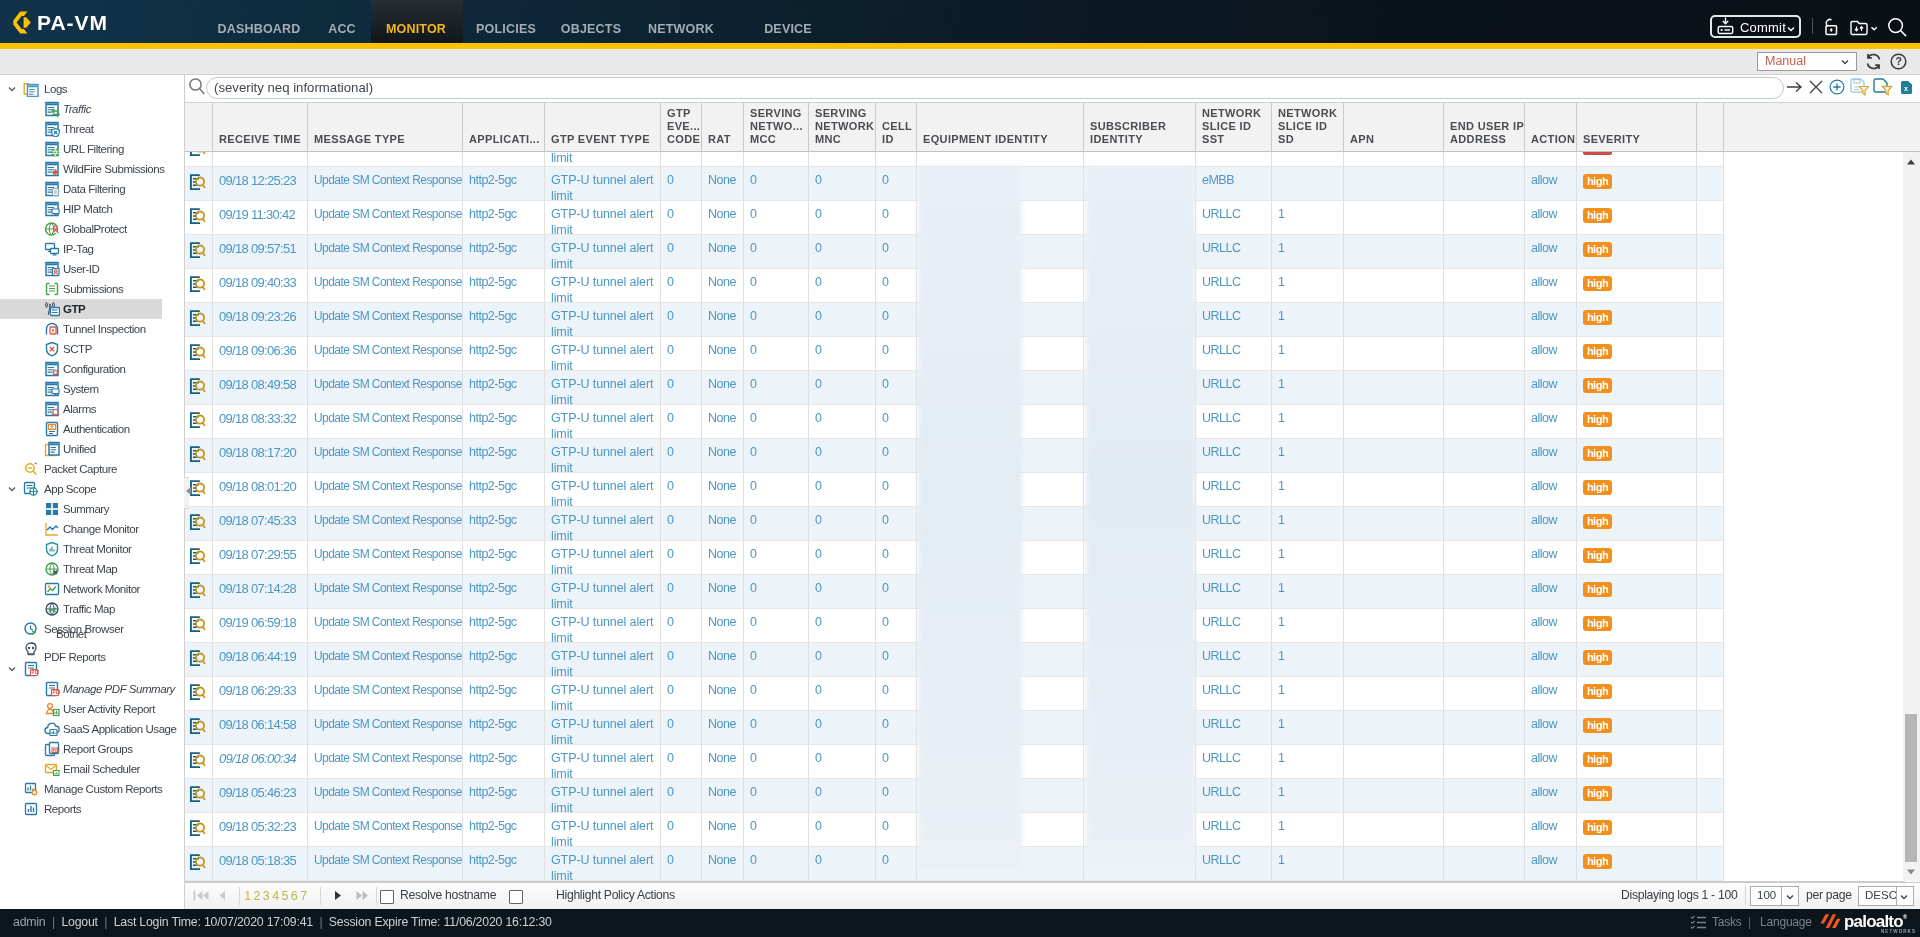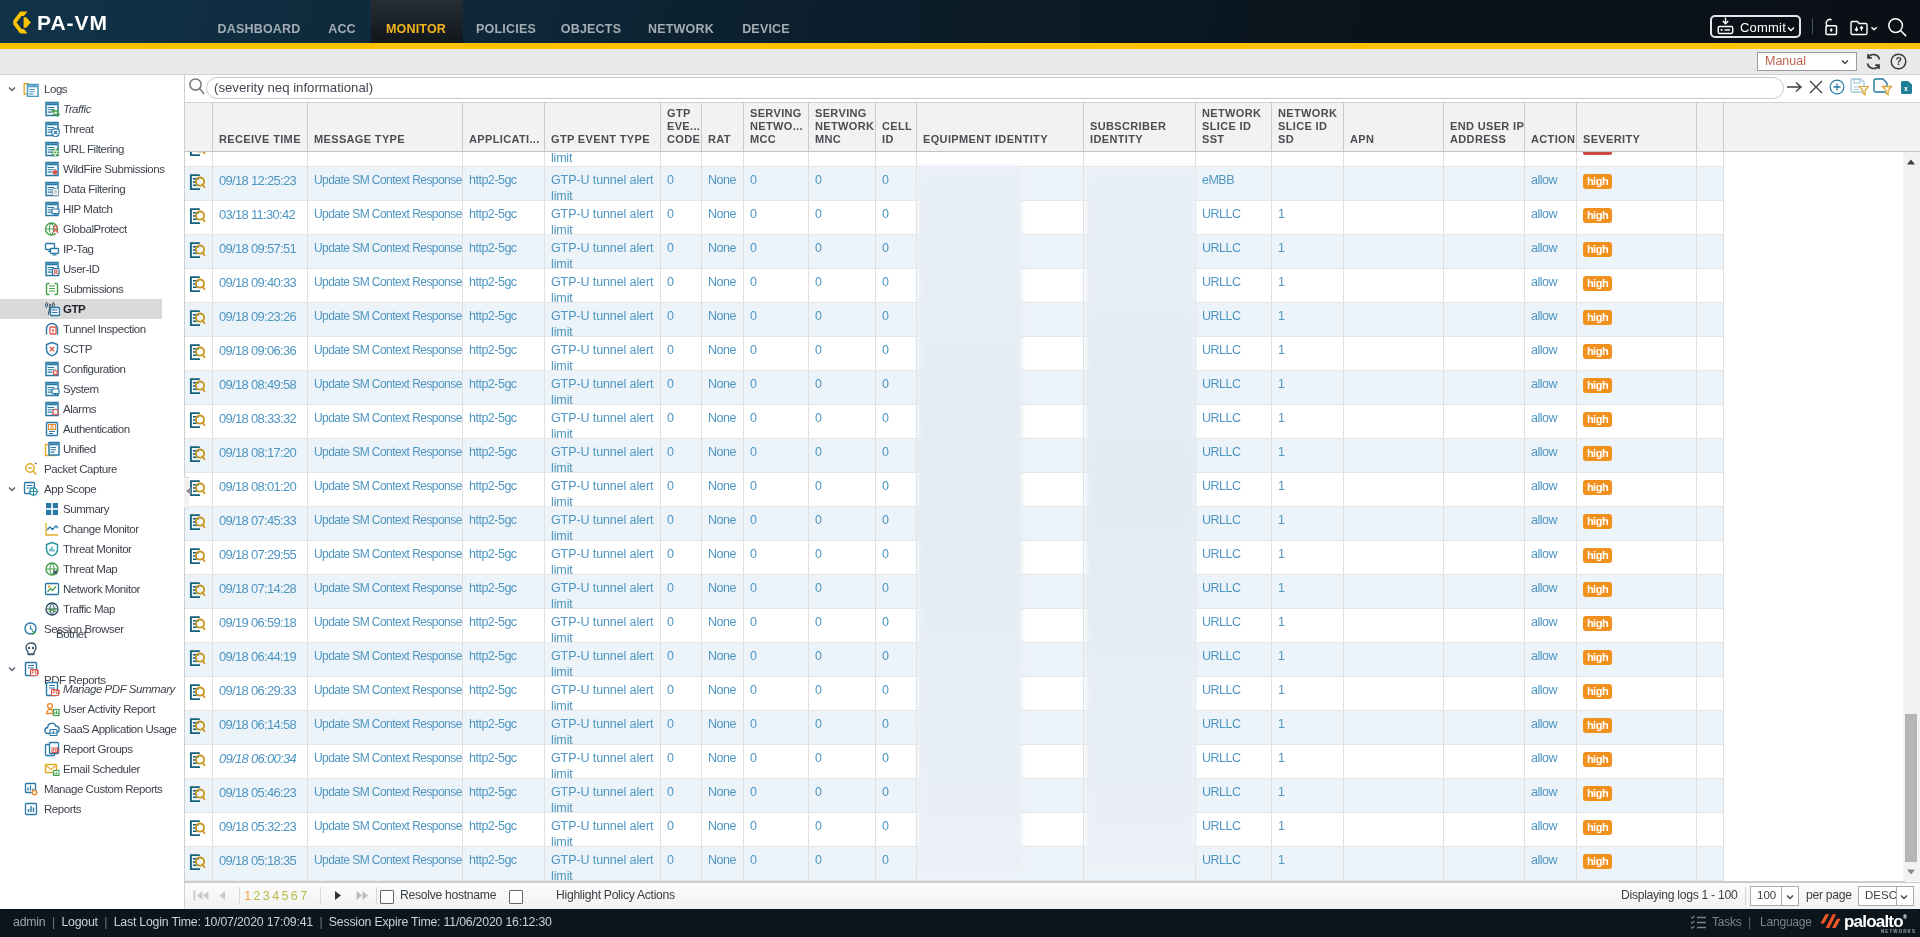--- a/index.html
+++ b/index.html
@@ -51,21 +51,21 @@
 <path d="M7.2 0.5h7.2l-3.4 4.6H8.6L3.6 11.5l5 6.4h2.4l3.4 4.6H7.2L0.3 13.6v-4.2z" fill="#fcc203"></path>
 <path d="M13.2 6.2l4.6 5.3-4.6 5.3h-2.6V6.2z" fill="#fcc203"></path>
 </svg>
 <div id="pavm" class="abs">PA-VM</div>
 <div class="abs navlink" style="left:259px;">DASHBOARD</div>
 <div class="abs navlink" style="left:342px;">ACC</div>
 <div class="abs navlink" style="left:416px;color:#f2b51c;">MONITOR</div>
 <div class="abs navlink" style="left:506px;">POLICIES</div>
 <div class="abs navlink" style="left:591px;">OBJECTS</div>
 <div class="abs navlink" style="left:681px;">NETWORK</div>
-<div class="abs navlink" style="left:766px;">DEVICE</div>
+<div class="abs navlink" style="left:788px;">DEVICE</div>
 <div id="commitbtn" class="abs">
     <span>Commit</span>
   </div>
 <svg class="abs" style="left:1717px;top:17px" width="17" height="18" viewBox="0 0 17 18">
 <path d="M8.5 0.5v6M5.8 4l2.7 2.7L11.2 4" stroke="#fff" stroke-width="1.4" fill="none"></path>
 <rect x="1.2" y="9.5" width="14.5" height="7" rx="1.4" stroke="#fff" stroke-width="1.4" fill="none"></rect>
 <circle cx="4.6" cy="13" r="1.1" fill="#fff"></circle>
     <path d="M7.5 13h5.5" stroke="#fff" stroke-width="1.4"></path>
 </svg>
 <svg class="abs" style="left:1786px;top:24px" width="10" height="10" viewBox="0 0 10 10">
@@ -316,21 +316,21 @@
 <div class="titem" style="left:44px;top:624px;margin-left:12px;">Botnet</div>
 <svg class="abs" style="left:7px;top:664px" width="10" height="10" viewBox="0 0 10 10">
     <path d="M2 3.5l3 3 3-3" stroke="#55606a" stroke-width="1.4" fill="none"></path>
   </svg>
 <div class="abs ticon" style="left:23px;top:661px"><svg width="16" height="16" viewBox="0 0 16 16">
       <rect x="2.5" y="1.5" width="11" height="13" rx="1" fill="#fff" stroke="#2878a8" stroke-width="1.4"></rect>
       <path d="M5 4.5h6M5 7h6" stroke="#2878a8" stroke-width="1"></path>
       <rect x="7.5" y="8.5" width="7" height="6" rx="0.8" fill="#fff" stroke="#d95549" stroke-width="1.1"></rect>
       <text x="8.6" y="13.4" font-size="4.6" font-weight="bold" fill="#d95549" font-family="Liberation Sans">PDF</text>
     </svg></div>
-<div class="titem" style="left:44px;top:670px;">PDF Reports</div>
+<div class="titem" style="left:44px;top:647px;">PDF Reports</div>
 <div class="abs ticon" style="left:44px;top:681px"><svg width="16" height="16" viewBox="0 0 16 16">
       <rect x="2.5" y="1.5" width="11" height="13" rx="1" fill="#fff" stroke="#2878a8" stroke-width="1.4"></rect>
       <path d="M5 4.5h6M5 7h6" stroke="#2878a8" stroke-width="1"></path>
       <rect x="7.5" y="8.5" width="7" height="6" rx="0.8" fill="#fff" stroke="#d95549" stroke-width="1.1"></rect>
       <text x="8.6" y="13.4" font-size="4.6" font-weight="bold" fill="#d95549" font-family="Liberation Sans">PDF</text>
     </svg></div>
 <div class="titem" style="left:63px;top:679px;font-style:italic;">Manage PDF Summary</div>
 <div class="abs ticon" style="left:44px;top:701px"><svg width="16" height="16" viewBox="0 0 16 16">
       <circle cx="6" cy="5" r="2.4" fill="#fff" stroke="#e8882d" stroke-width="1.3"></circle>
       <path d="M2.5 12.5c.4-2.8 1.8-4.2 3.5-4.2s3.1 1.4 3.5 4.2z" fill="#fff" stroke="#e8882d" stroke-width="1.3"></path>
@@ -509,21 +509,21 @@
 <div class="tc" style="left:1577px;top:167px;width:120px;padding-top:2px;"><span class="badge">high</span></div>
 <div class="tc" style="left:1697px;top:167px;width:27px;"></div>
 <svg class="abs" style="left:189px;top:174px;" width="17" height="17" viewBox="0 0 17 17">
     <path d="M10.8 1.1H1.9V15.1H11" stroke="#15607f" stroke-width="1.9" fill="none"></path>
     <path d="M4 4.7h6M4 8h3.8M4 11.3h3.8" stroke="#15607f" stroke-width="1.6" fill="none"></path>
     <circle cx="11" cy="7.6" r="4.1" fill="none" stroke="#c9951c" stroke-width="1.8"></circle>
     <path d="M13.8 10.6l1.7 2.8" stroke="#c9951c" stroke-width="1.8" stroke-linecap="round"></path>
   </svg>
 <div class="abs trow" style="left:185px;top:201px;"></div>
 <div class="tc" style="left:185px;top:201px;width:28px;"></div>
-<div class="tc" style="left:213px;top:201px;width:95px;"><span class="tt">03/18 11:30:42</span></div>
+<div class="tc" style="left:213px;top:201px;width:95px;"><span class="tt">09/19 11:30:42</span></div>
 <div class="tc" style="left:308px;top:201px;width:155px;"><span class="tm">Update SM Context Response</span></div>
 <div class="tc" style="left:463px;top:201px;width:82px;">http2-5gc</div>
 <div class="tc" style="left:545px;top:201px;width:116px;"><span class="ge">GTP-U tunnel alert<br>limit</span></div>
 <div class="tc" style="left:661px;top:201px;width:41px;">0</div>
 <div class="tc" style="left:702px;top:201px;width:42px;">None</div>
 <div class="tc" style="left:744px;top:201px;width:65px;">0</div>
 <div class="tc" style="left:809px;top:201px;width:67px;">0</div>
 <div class="tc" style="left:876px;top:201px;width:41px;">0</div>
 <div class="tc" style="left:917px;top:201px;width:167px;"></div>
 <div class="tc" style="left:1084px;top:201px;width:112px;"></div>

